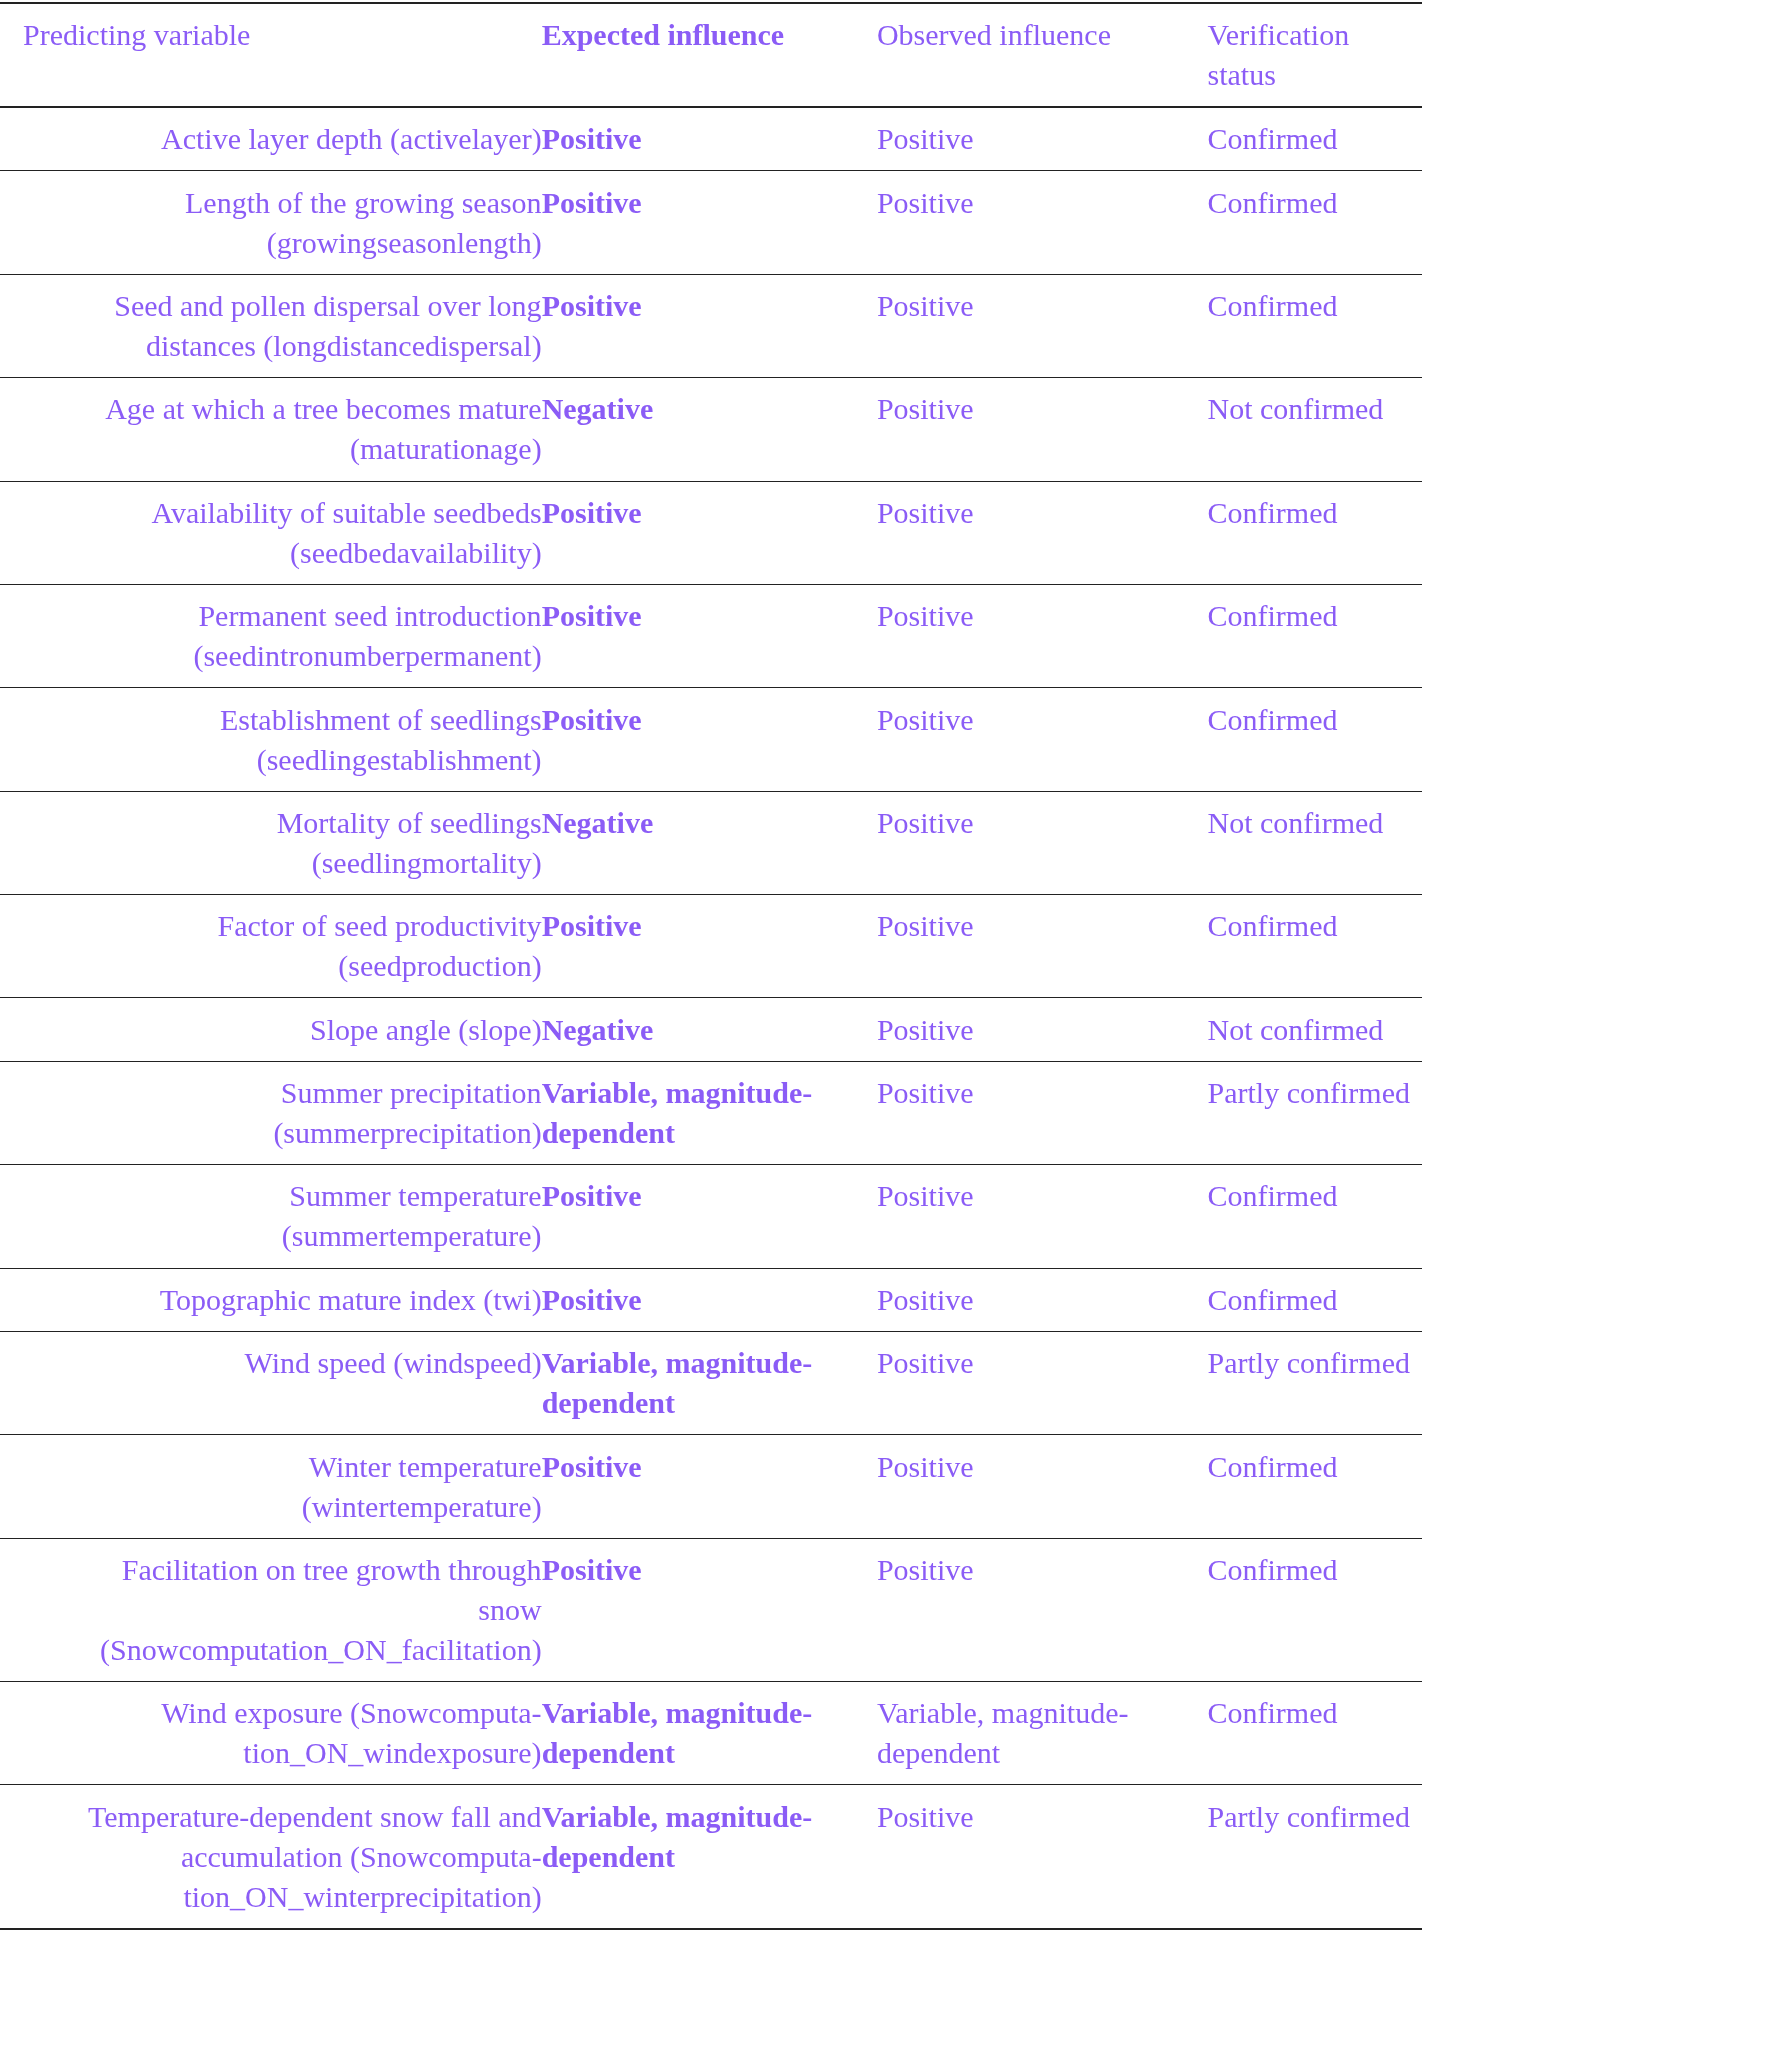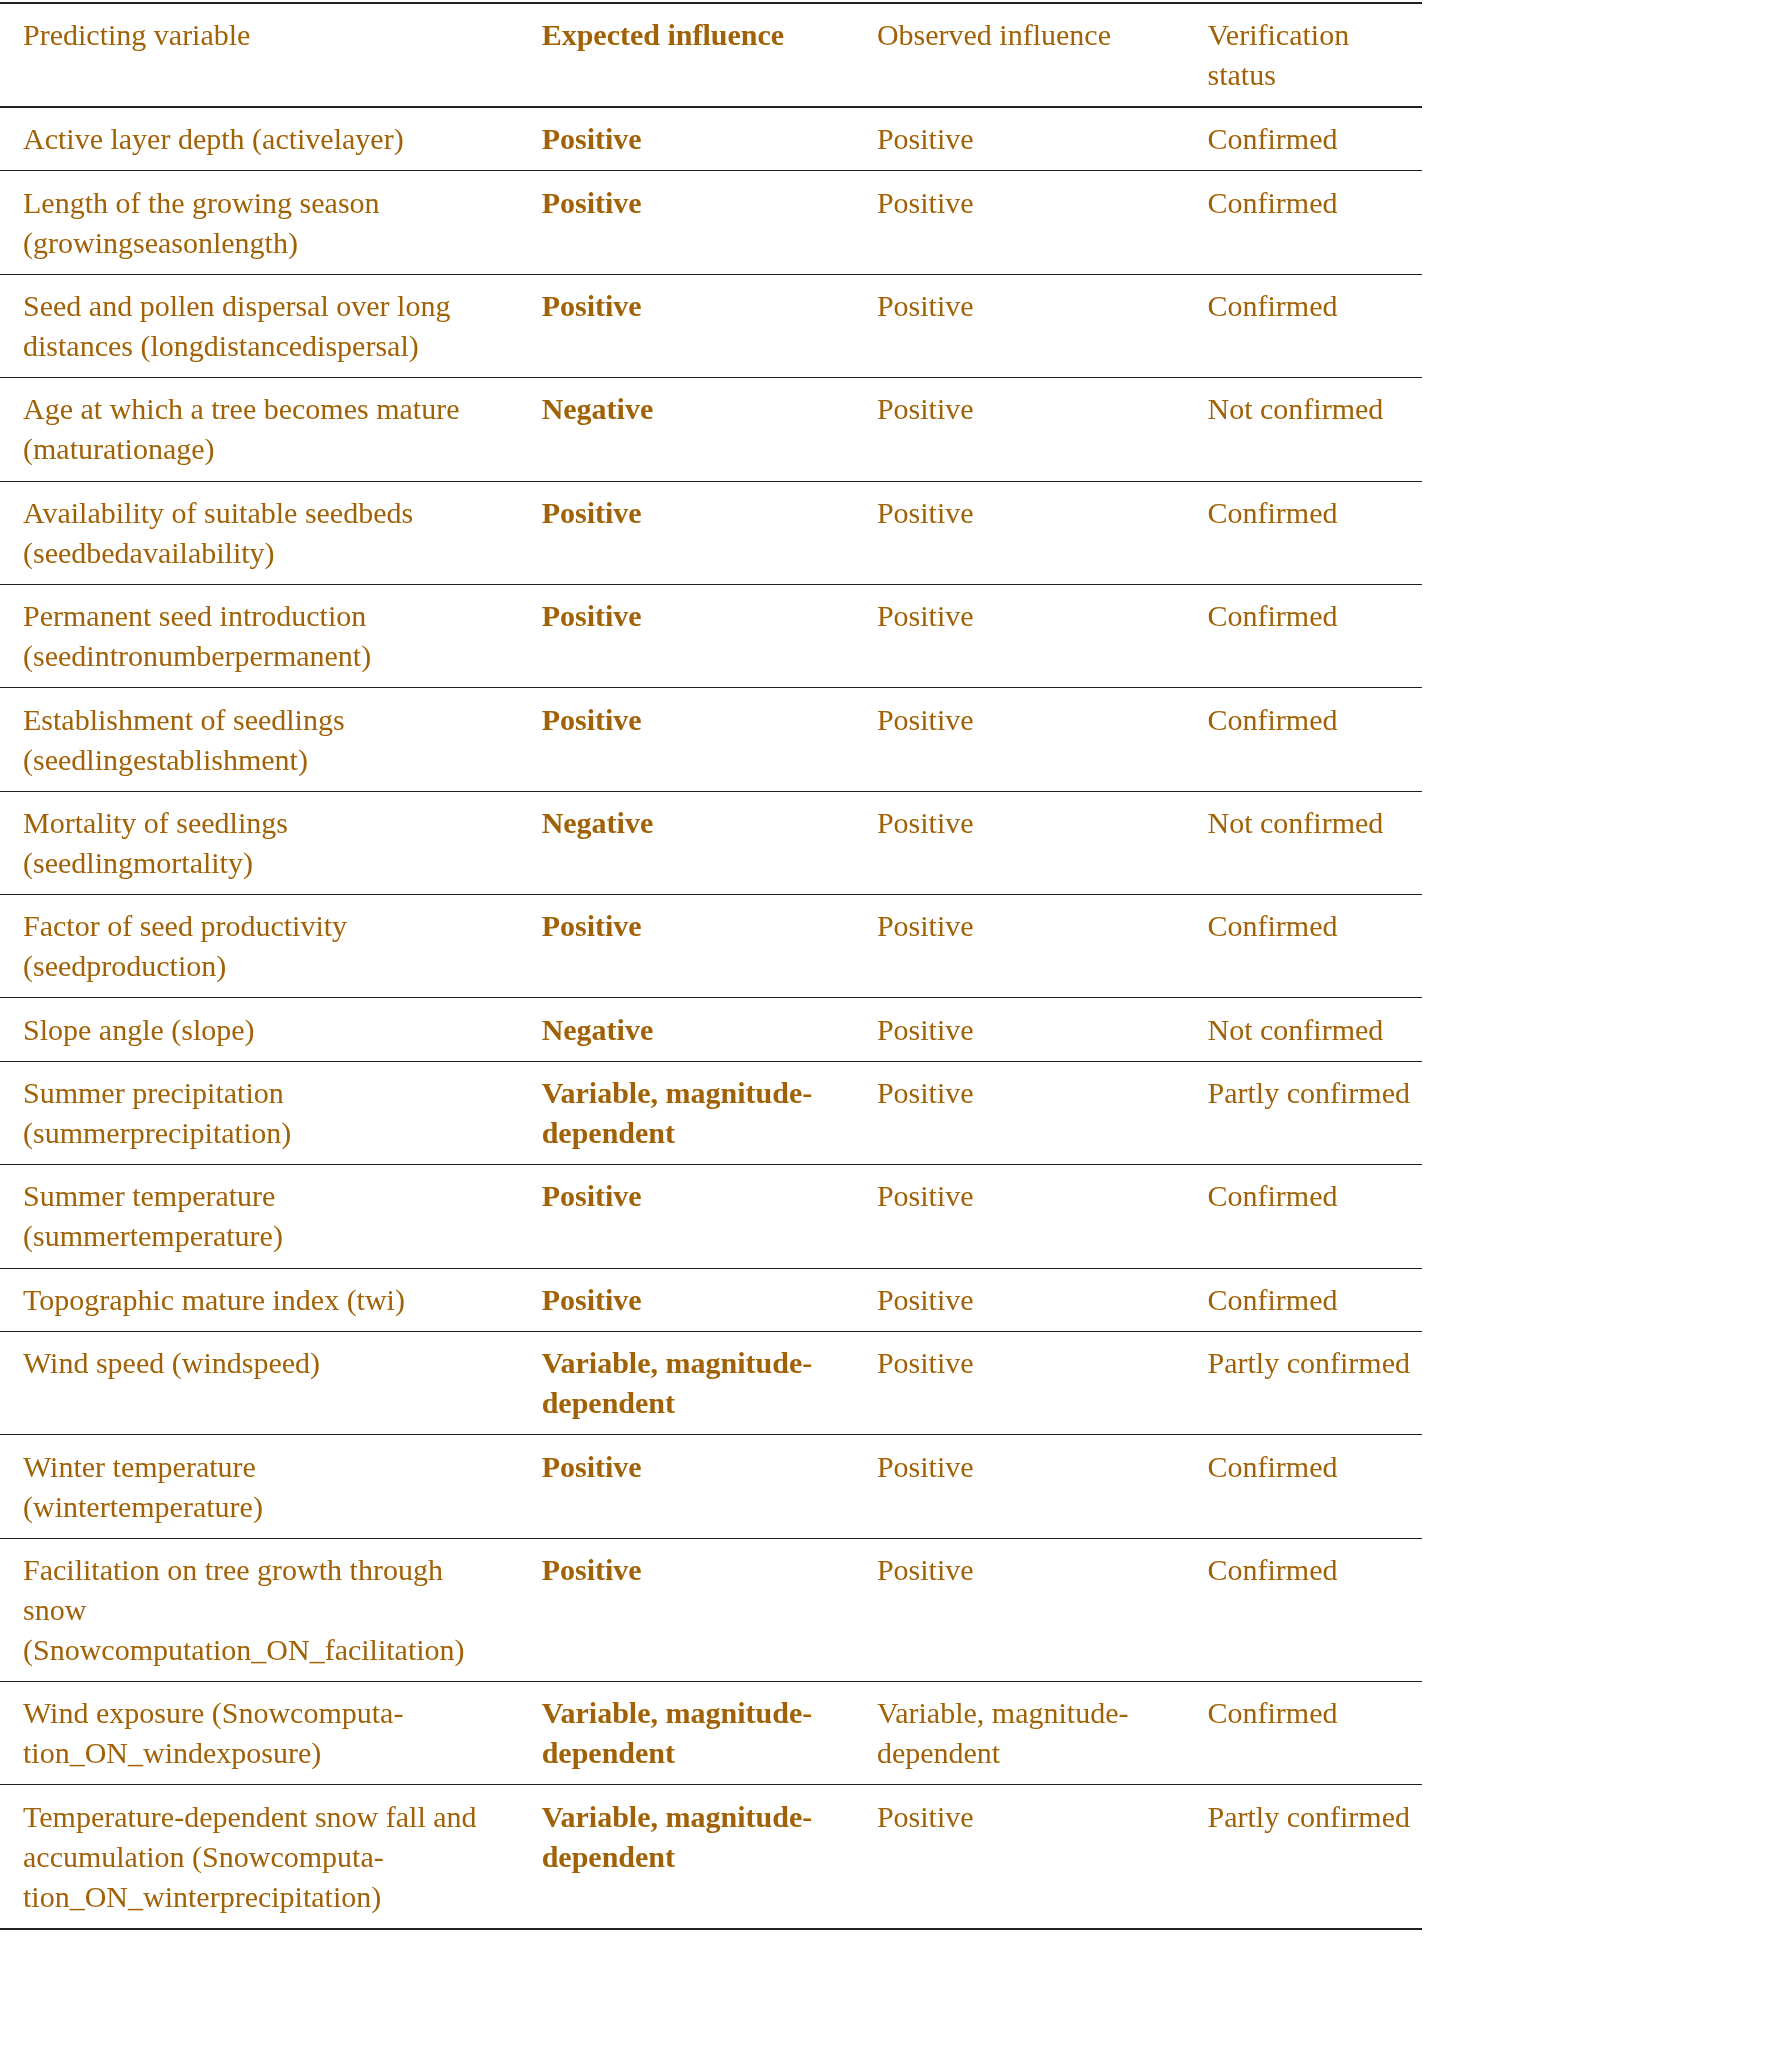--- a/index.html
+++ b/index.html
@@ -5,34 +5,34 @@
   html, body { margin:0; padding:0; background:#ffffff; }
   body { width:1778px; height:2065px; overflow:hidden; }
   .page { position:relative; width:1778px; height:2065px; background:#fff; }
   table {
     position:absolute; left:0; top:1.7px;
     width:1422px;
     border-collapse:collapse;
     font-family:"Liberation Serif", "DejaVu Serif", serif;
     font-size:30px;
     line-height:40px;
-    color:#a16207;
+    color:#8b5cf6;
   }
   th, td {
     text-align:left; vertical-align:top; font-weight:normal;
     padding:11.2px 0 11.2px 0;
   }
   tr { border-bottom:1.7px solid #222; }
   thead tr { border-top:2.6px solid #222; border-bottom:2.6px solid #222; }
   tbody tr:last-child { border-bottom:2.6px solid #222; }
   .c1 { width:570px; padding-left:23px; }
   .c2 { width:461px;font-weight:bold; }
   .c3 { width:460px; }
   .c4 { width:263px; }
-  .hyph { white-space:pre-line; }
+  .hyph { white-space:pre-line;text-align:right; }
 </style>
 </head>
 <body>
 
 <div class="page">
   <table>
     <thead>
       <tr>
         <th class="c1">Predicting variable</th>
         <th class="c2">Expected influence</th>

